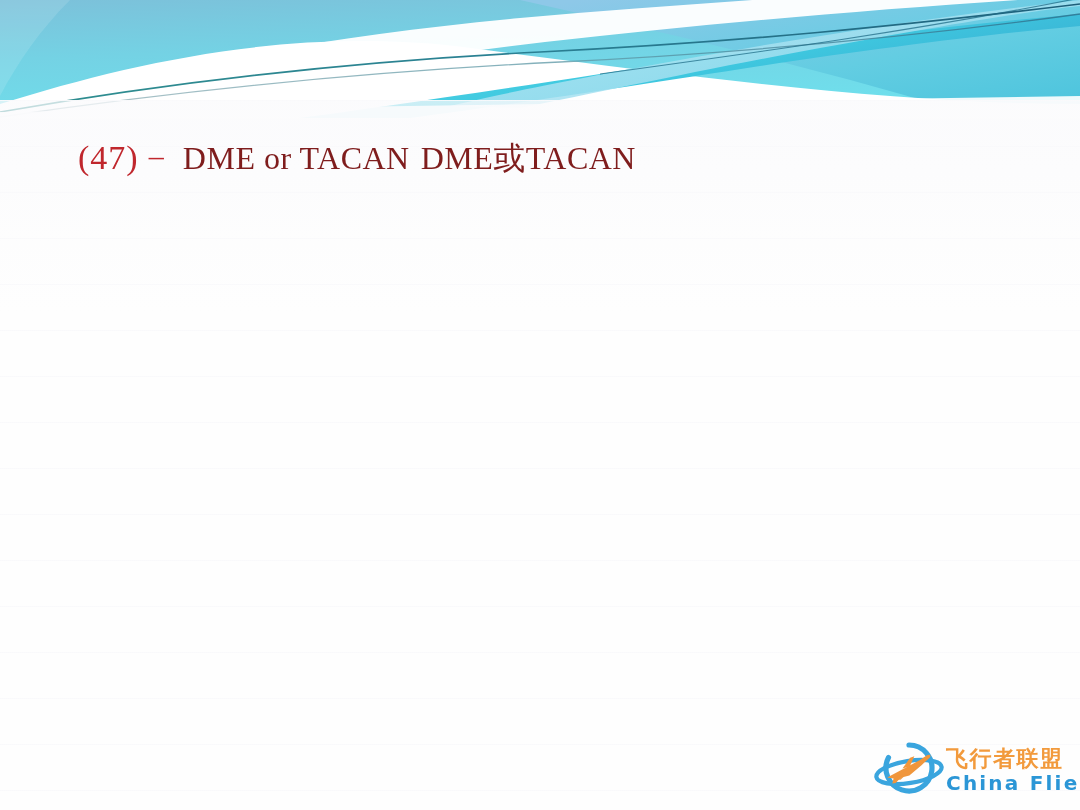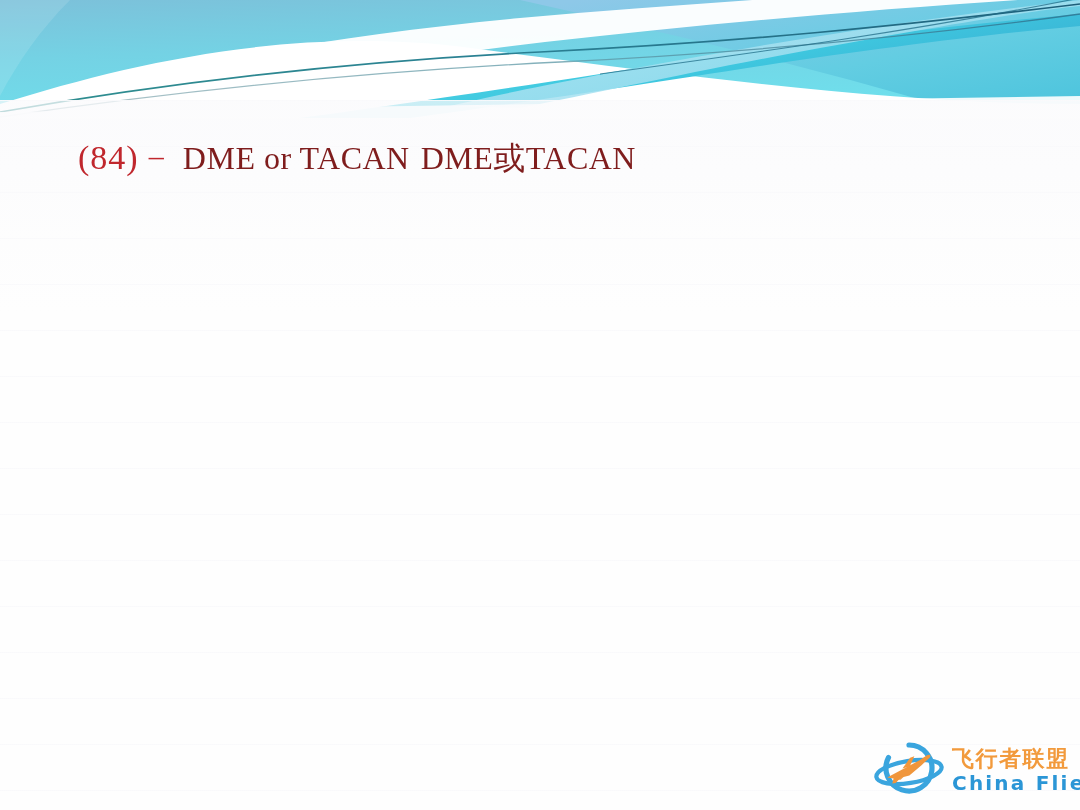--- a/index.html
+++ b/index.html
@@ -100,21 +100,20 @@
 
   
   #logo {
     position: absolute;
     left: 872px;
     top: 736px;
     width: 204px;
     height: 68px;
     display: flex;
     align-items: center;
-    gap: 6px;
   }
   #logo-mark { width: 74px; height: 62px; flex: 0 0 auto; }
   #logo-text { display: flex; flex-direction: column; justify-content: center; line-height: 1; }
   #logo-cn {
     color: #f29a3c;
     font-family: "DejaVu Sans", "Liberation Sans", sans-serif;
     font-size: 22px;
     font-weight: 700;
     letter-spacing: 1.5px;
     white-space: nowrap;
@@ -204,21 +203,21 @@
 
       <path d="M 0 112 L 1080 96 L 1080 118 L 0 118 Z" fill="#ffffff" opacity="0.9"></path>
     </svg>
   </div>
 
   <div id="paper-texture"></div>
 
   <div id="content">
 
     <div id="headline">
-      <span class="hl-num">(84)</span><span class="hl-dash">–</span><span class="hl-sp-wide"></span><span class="hl-main">DME  or  TACAN</span><span class="hl-sp-mid"></span><span class="hl-main">DME或TACAN</span>
+      <span class="hl-num">(47)</span><span class="hl-dash">–</span><span class="hl-sp-wide"></span><span class="hl-main">DME  or  TACAN</span><span class="hl-sp-mid"></span><span class="hl-main">DME或TACAN</span>
     </div>
 
   </div>
 
   <div id="logo">
 
     <svg id="logo-mark" viewBox="0 0 74 62">
 
       <path d="M 37 6
                A 23 23 0 1 1 16.5 18.5" fill="none" stroke="#3aa5de" stroke-width="5.2" stroke-linecap="round"></path>

